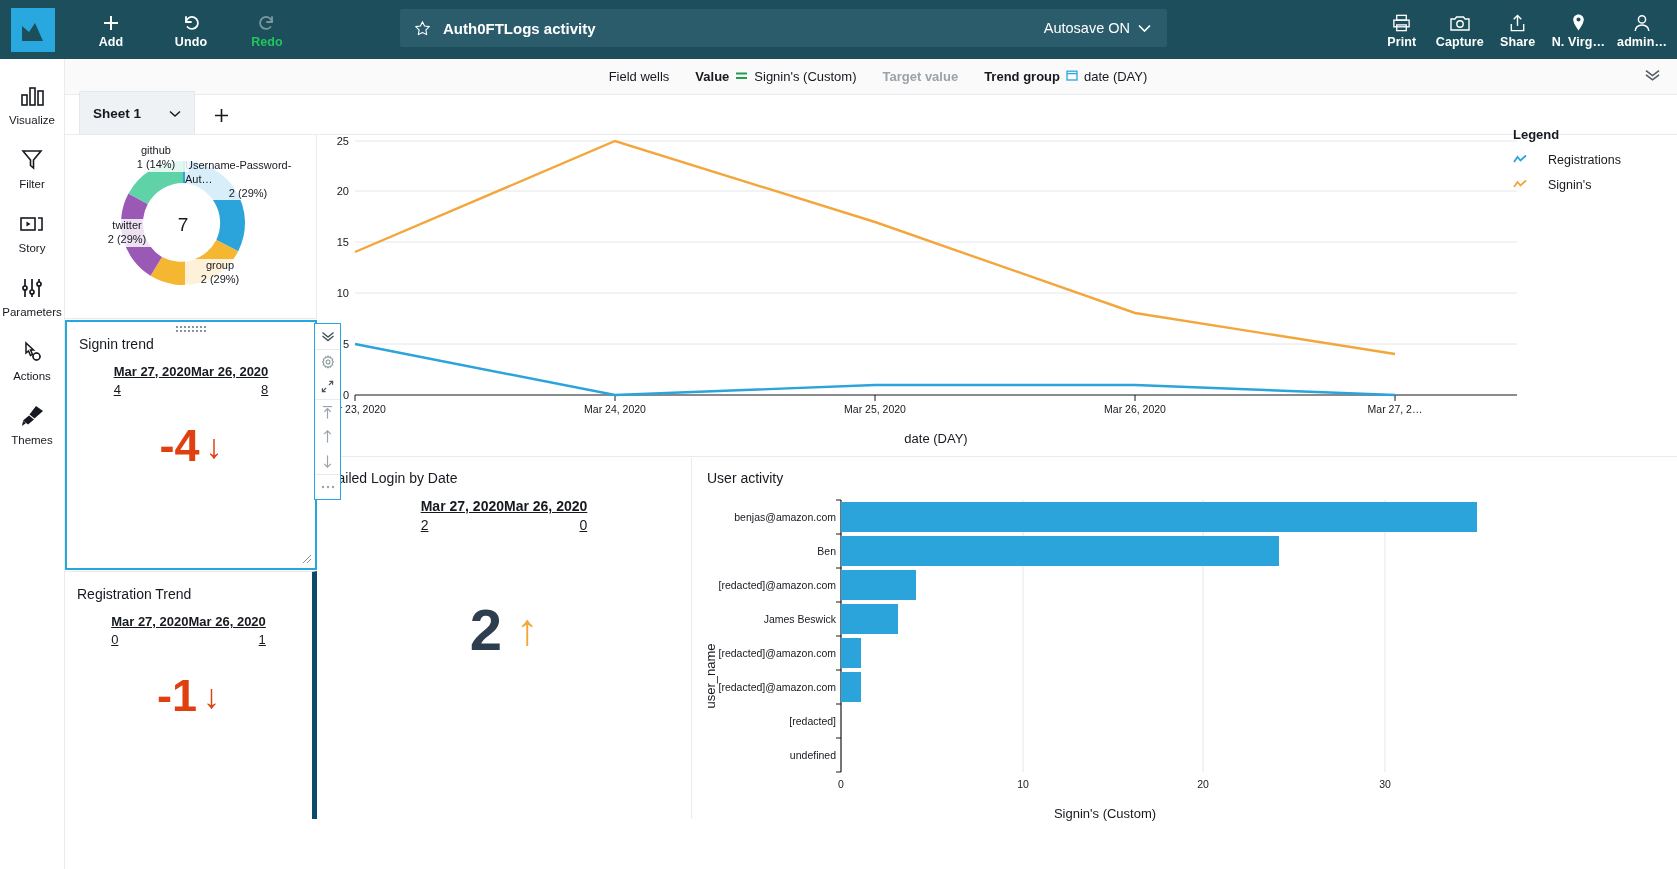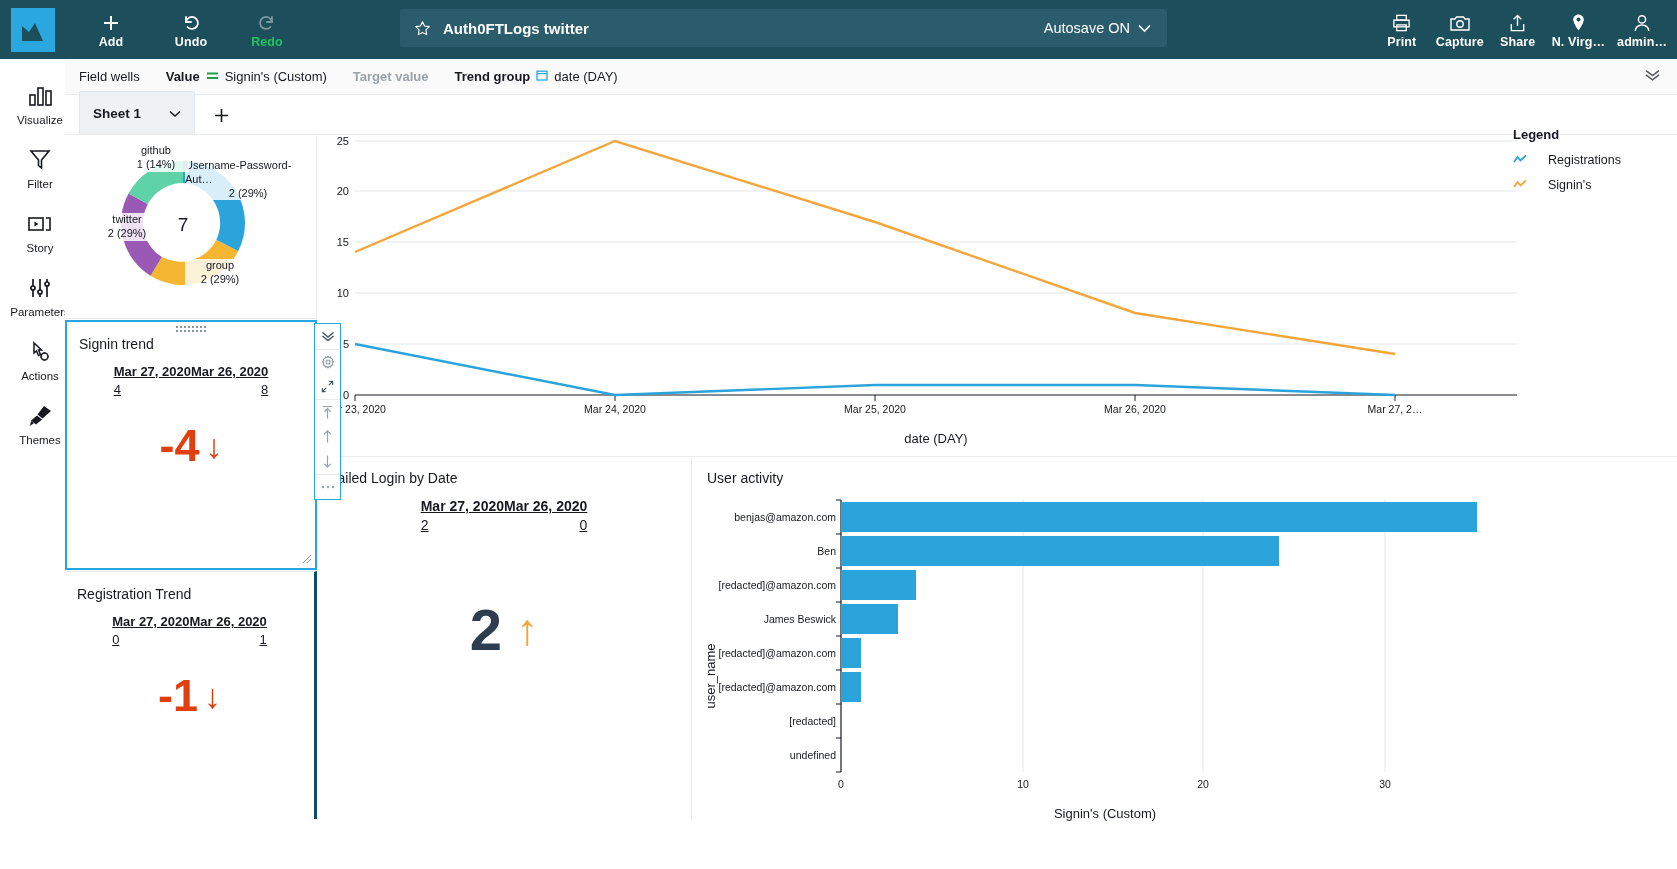--- a/index.html
+++ b/index.html
@@ -39,36 +39,36 @@
   .star-ico { margin-left: 14px; display: flex; }
   .title-text { margin-left: 12px; font-size: 15px; color: #fff; font-weight: bold; }
   .autosave {
     position: absolute; right: 16px; top: 50%; transform: translateY(-50%);
     display: flex; align-items: flex-start; gap: 8px; color: #fff; font-size: 14.5px; cursor: pointer;
   }
   .topright { position: absolute; right: 4px; top: 0; display: flex; align-items: center; height: 59px; }
 
   
   .leftnav {
-    position: absolute; left: 8px; top: 59px; width: 65px; height: 810px;
+    position: absolute; left: 0; top: 59px; width: 65px; height: 810px;
     background: #fff; border-right: 1px solid #e9ebed;
     display: flex; flex-direction: column; align-items: center; padding-top: 12px;
   }
   .nav-item {
     width: 65px; display: flex; flex-direction: column; align-items: center;
     padding: 11px 0 9px; cursor: pointer;
   }
   .nav-item .nav-ico { height: 28px; display: flex; align-items: center; justify-content: center; }
   .nav-item .nav-lbl { font-size: 11.5px; color: #16191f; margin-top: 4px; }
 
   
   .fieldwells {
     position: absolute; left: 65px; top: 59px; width: 1612px; height: 36px;
     background: #fafafa; border-bottom: 1px solid #e9ebed;
-    display: flex; align-items: center; font-size: 13px;
+    display: flex; align-items: center; font-size: 13px; justify-content: center;
   }
   .fw-label { margin-left: 14px; color: #16191f; }
   .fw-group { display: flex; align-items: center; margin-left: 26px; gap: 6px; }
   .fw-key { font-weight: bold; }
   .fw-key.dim { color: #9aa3ab; font-weight: bold; }
   .fw-val { color: #16191f; }
   .fw-collapse { position: absolute; right: 16px; cursor: pointer; }
 
   
   .sheettabs {
@@ -111,21 +111,21 @@
 
   
   .viz-toolbar {
     position: absolute; left: 249px; top: 188px; width: 27px;
     background: #fff; border: 1px solid #27a5de; z-index: 20;
   }
   .vt-btn { height: 25px; display: flex; align-items: center; justify-content: center; cursor: pointer; }
   .vt-sep { border-top: 1px solid #e9ebed; }
 
   
-  .p-reg { left: 0; top: 436px; width: 252px; height: 248px; border: none; border-right: 3px solid #0c4a6e; border-top: 1px solid #e9ebed; }
+  .p-reg { left: 0; top: 436px; width: 252px; height: 248px; border: none; border-right: 5px solid #0c4a6e; border-top: 1px solid #e9ebed; }
 
   
   .p-line { left: 252px; top: 0; width: 1360px; height: 322px; border: none; border-bottom: 1px solid #e9ebed; }
 
   
   .p-failed { left: 252px; top: 323px; width: 375px; height: 361px; border: none; border-right: 1px solid #e9ebed; }
 
   
   .p-user { left: 628px; top: 323px; width: 984px; height: 361px; border: none; }
 
@@ -176,21 +176,21 @@
       </span>
       <span class="tb-lbl">Redo</span>
     </div>
 
     <div class="title-wrap">
       <span class="star-ico">
         <svg width="17" height="17" viewBox="0 0 20 20" fill="none">
             <path d="M10 2l2.4 5 5.6.8-4 3.9.9 5.5L10 14.6 5.1 17.2l.9-5.5L2 7.8 7.6 7z" stroke="#fff" stroke-width="1.3" stroke-linejoin="round"></path>
           </svg>
       </span>
-      <span class="title-text">Auth0FTLogs twitter</span>
+      <span class="title-text">Auth0FTLogs activity</span>
       <span class="autosave">
         <span>Autosave ON</span>
         <span>
           <svg width="13" height="9" viewBox="0 0 13 9">
               <path d="M1 1.5L6.5 7 12 1.5" stroke="#fff" stroke-width="1.6" fill="none"></path>
             </svg>
         </span>
       </span>
     </div>
 
@@ -373,21 +373,21 @@
         </g>
       </svg>
       <div class="donut-lbl" style="left:120px; top:24px; width:126px; text-align:left;">
         <div>Username-Password-Aut…</div>
         <div style="text-align:center;">2 (29%)</div>
       </div>
       <div class="donut-lbl" style="left:120px; top:124px; width:70px;">
         <div>group</div>
         <div>2 (29%)</div>
       </div>
-      <div class="donut-lbl" style="left:28px; top:78px; width:68px;">
+      <div class="donut-lbl" style="left:28px; top:84px; width:68px;">
         <div>twitter</div>
         <div>2 (29%)</div>
       </div>
       <div class="donut-lbl" style="left:58px; top:9px; width:66px;">
         <div>github</div>
         <div>1 (14%)</div>
       </div>
     </div>
 
     <div class="panel p-signin">

